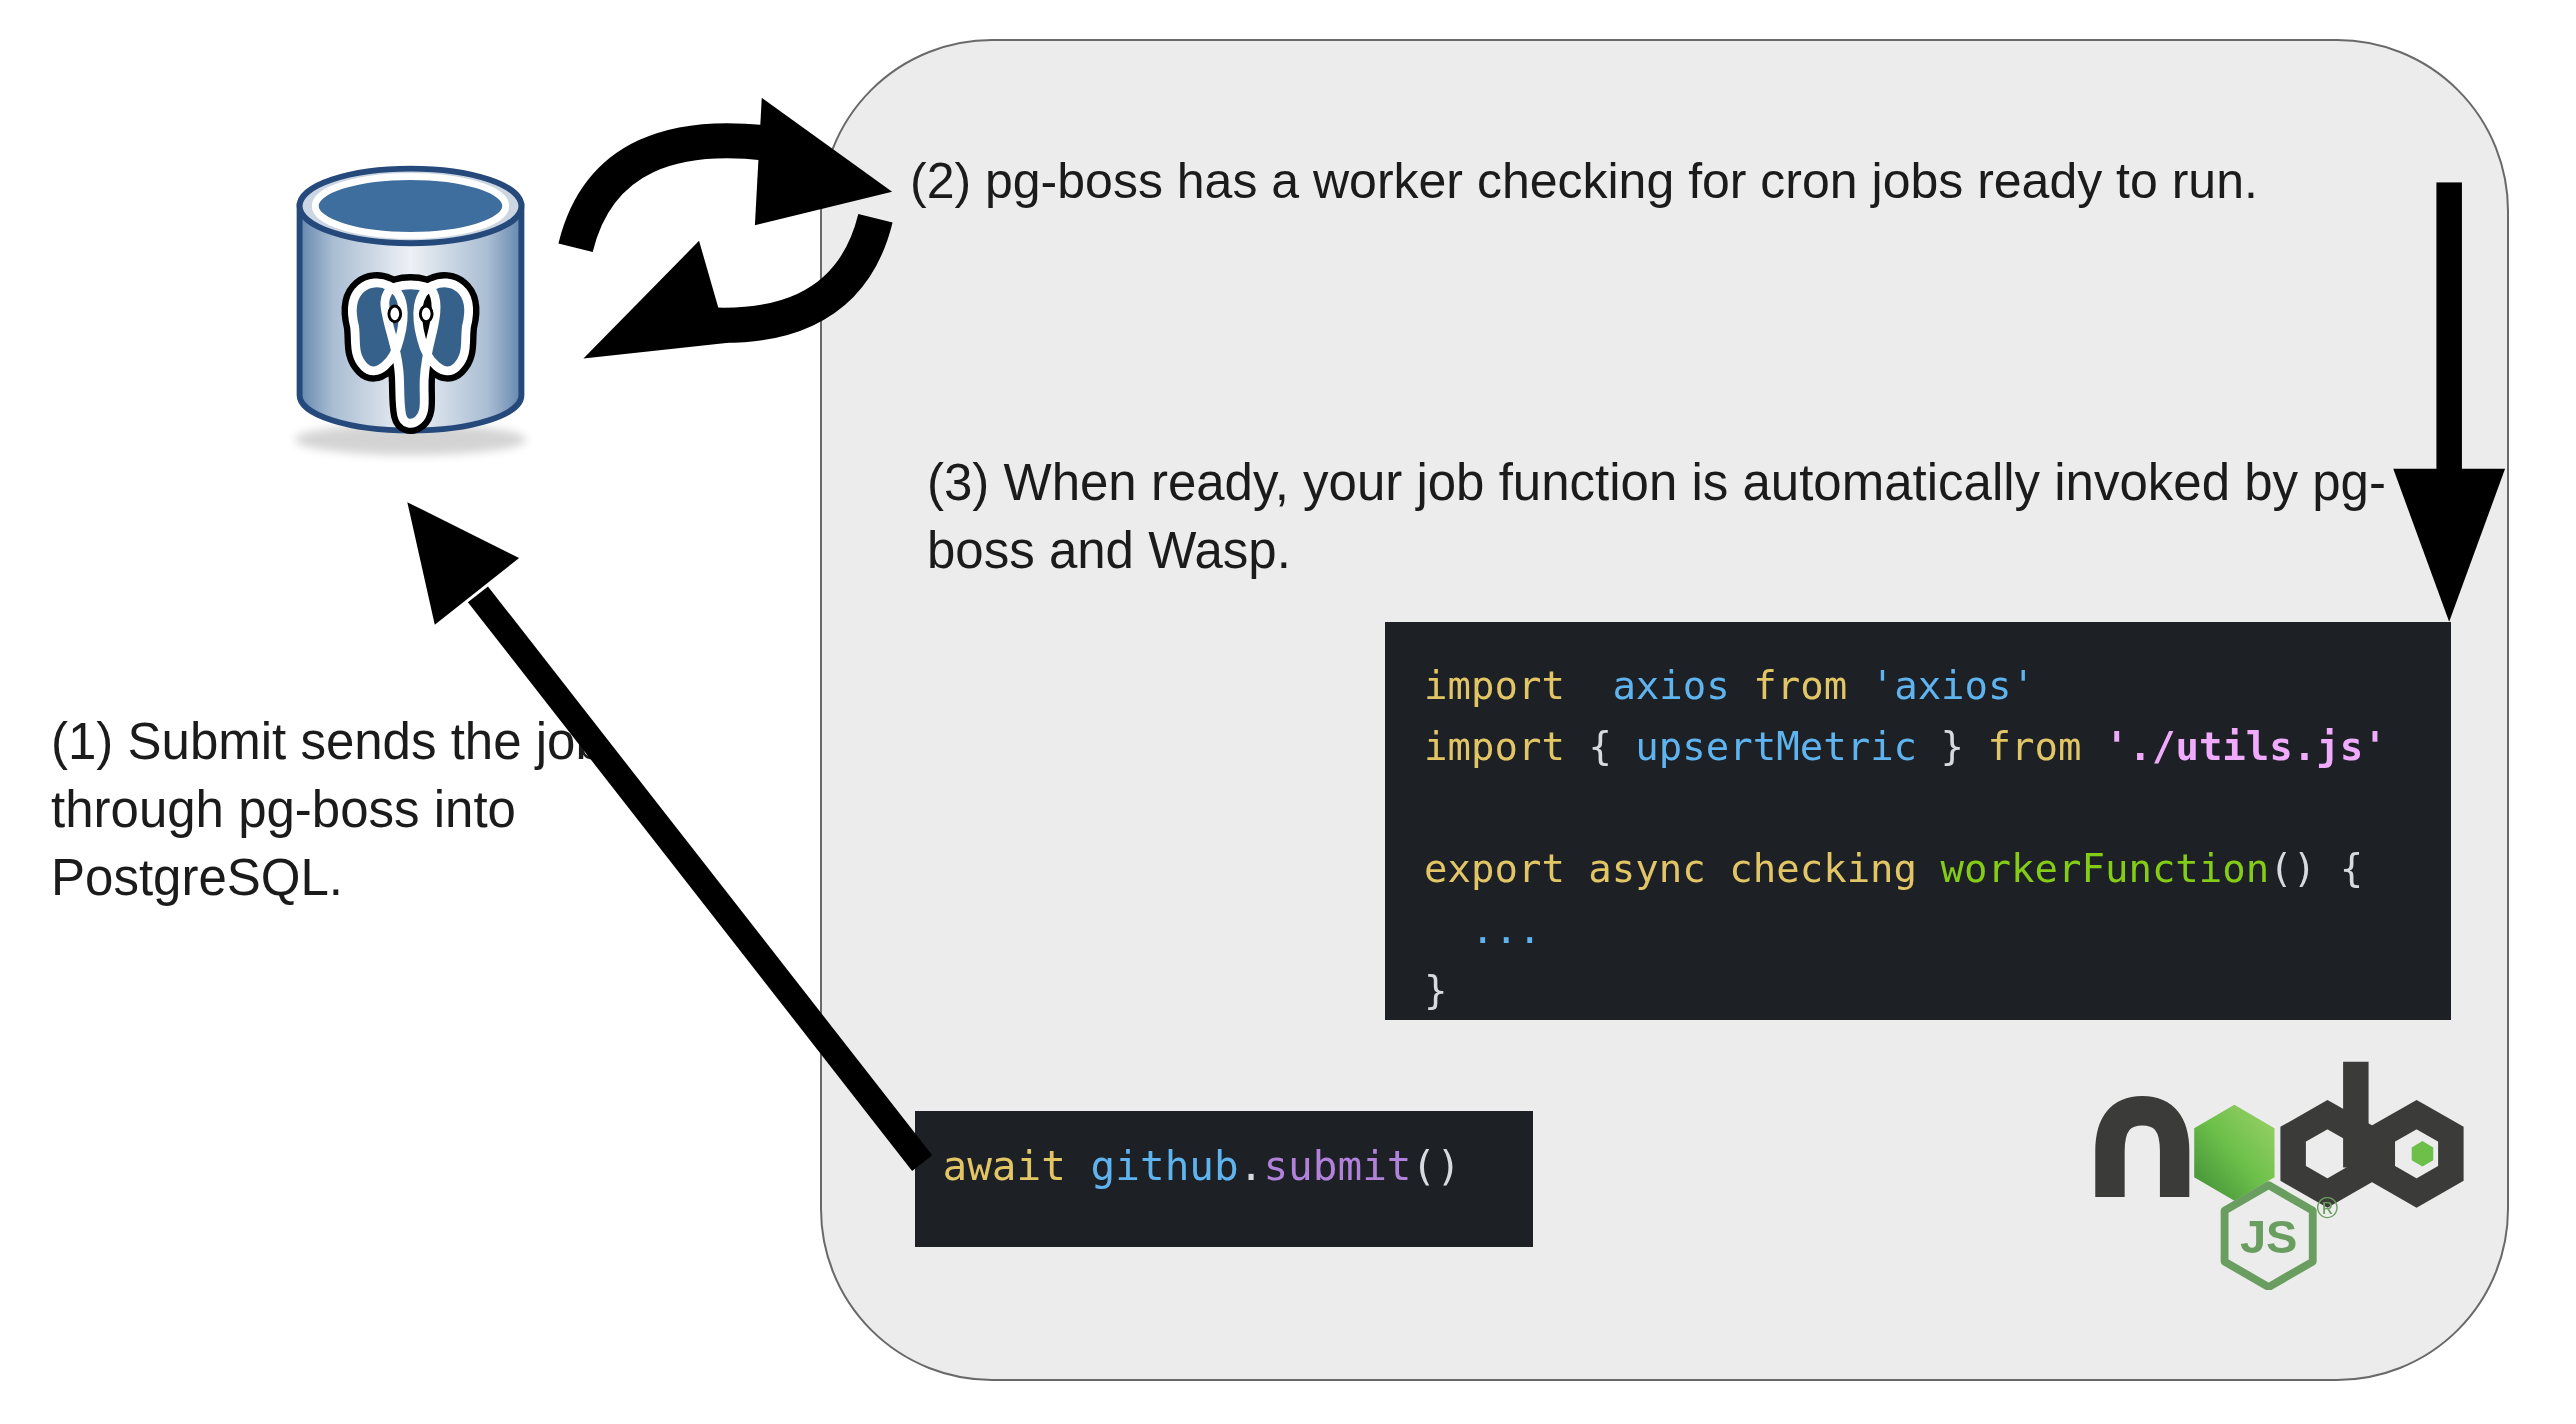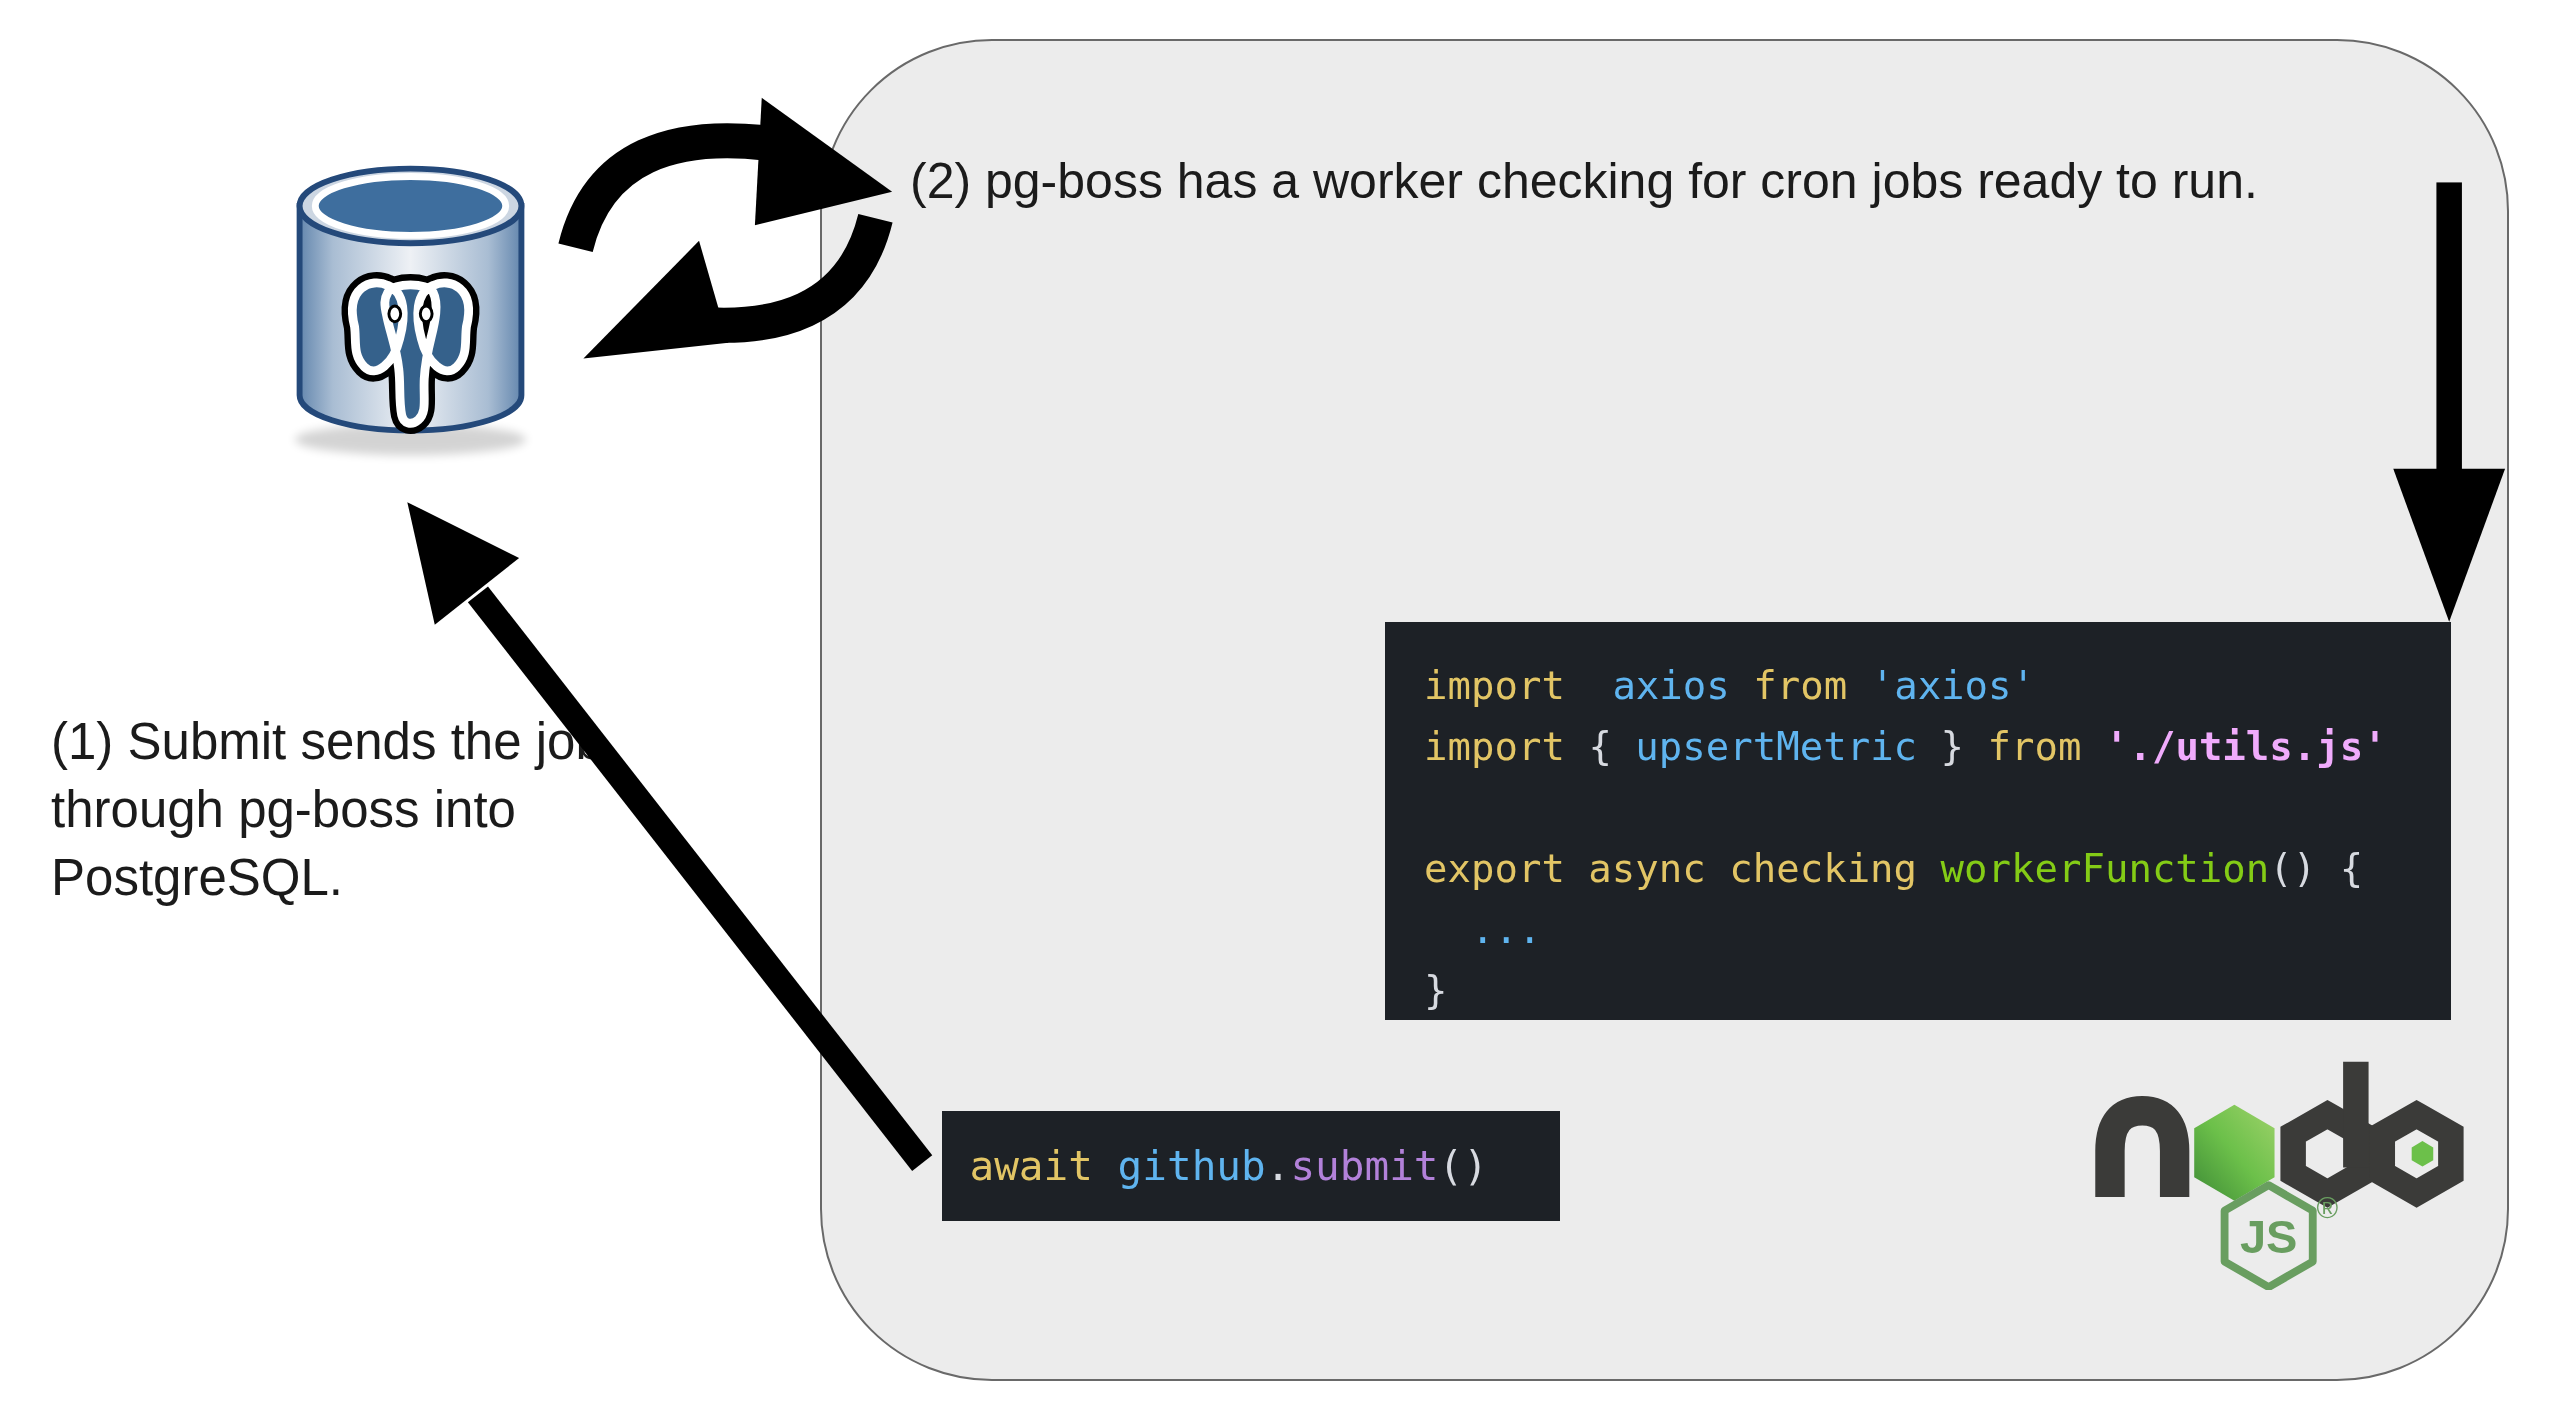--- a/index.html
+++ b/index.html
@@ -8,21 +8,21 @@
   .panel{position:absolute;left:820px;top:39px;width:1689px;height:1342px;
          background:#ececec;border:2.9px solid #696969;border-radius:172px;box-sizing:border-box;}
   .label{position:absolute;font-size:51px;line-height:68px;}
   .label-step2{left:910px;top:147px;width:1589px;white-space:nowrap;font-size:50px;}
   .label-step3{left:927px;top:449px;width:1481px;}
   .label-step1{left:51px;top:708px;width:598px;}
   .codeblock{position:absolute;background:#1d2126;font-family:"DejaVu Sans Mono",monospace;
              font-size:39px;color:#d7dae0;box-sizing:border-box;}
   .codeblock-worker{left:1385px;top:622px;width:1066px;height:398px;padding:33px 0 0 39px;}
   .codeblock-worker .code-line{height:61px;line-height:61px;white-space:pre;}
-  .codeblock-submit{left:942px;top:1111px;width:618px;height:110px;font-size:41px;}
+  .codeblock-submit{left:915px;top:1111px;width:618px;height:136px;font-size:41px;}
   .codeblock-submit .code-line{height:110px;line-height:110px;padding-left:27.5px;white-space:pre;}
   svg.abs{position:absolute;pointer-events:none;}
 </style>
 </head>
 <body>
 
 <div class="canvas">
 
   <div class="panel"></div>
 
@@ -56,20 +56,21 @@
   </svg>
 
   <svg class="abs" style="left:554px;top:86px;" width="343" height="294" viewBox="0 0 350 300">
     <path d="M22,165 Q55,30 243,62" fill="none" stroke="#000" stroke-width="36"></path>
     <polygon points="345,108 212,12 205,142" fill="#000"></polygon>
     <path d="M328,135 Q295,270 107,238" fill="none" stroke="#000" stroke-width="36"></path>
     <polygon points="30,278 148,158 178,262" fill="#000"></polygon>
   </svg>
 
   <div class="label label-step2">(2) pg-boss has a worker checking for cron jobs ready to run.</div>
+  <div class="label label-step3">(3) When ready, your job function is automatically invoked by pg-boss and Wasp.</div>
   <div class="label label-step1">(1) Submit sends the job through pg-boss into PostgreSQL.</div>
 
   <div class="codeblock codeblock-worker" style="background: rgb(29, 33, 38);">
       <div class="code-line"><span style="color: rgb(226, 197, 101);">import </span><span style="color: rgb(95, 180, 239); margin-left: 24px;">axios </span><span style="color: rgb(226, 197, 101);">from </span><span style="color: rgb(95, 180, 239);">'axios'</span></div>
       <div class="code-line"><span style="color: rgb(226, 197, 101);">import </span><span style="color: rgb(215, 218, 224);">{ </span><span style="color: rgb(95, 180, 239);">upsertMetric </span><span style="color: rgb(215, 218, 224);">} </span><span style="color: rgb(226, 197, 101);">from </span><span style="color: #f0abfc; font-weight: bold;">'./utils.js'</span></div>
       <div class="code-line">&nbsp;</div>
       <div class="code-line"><span style="color: rgb(226, 197, 101);">export async checking </span><span style="color: #84cc16;">workerFunction</span><span style="color: rgb(215, 218, 224);">() {</span></div>
       <div class="code-line"><span style="color: rgb(95, 180, 239);">  ...</span></div>
       <div class="code-line"><span style="color: rgb(215, 218, 224);">}</span></div>
     </div>

